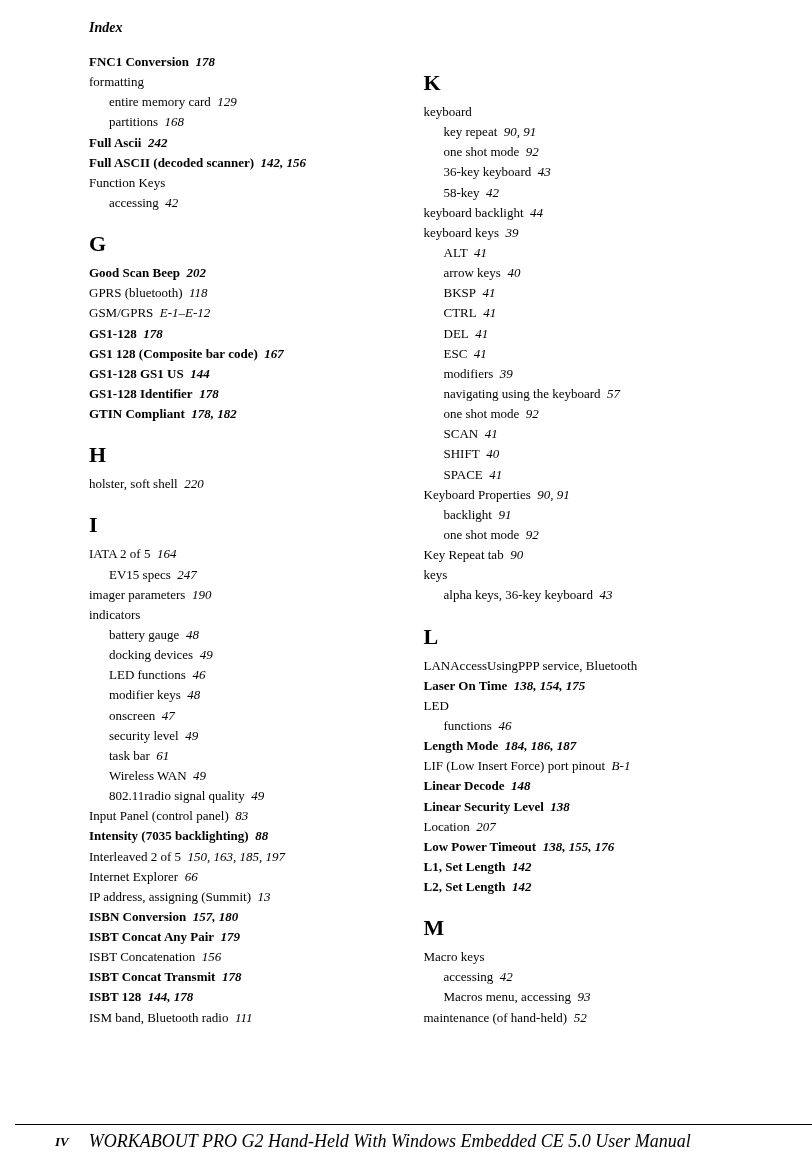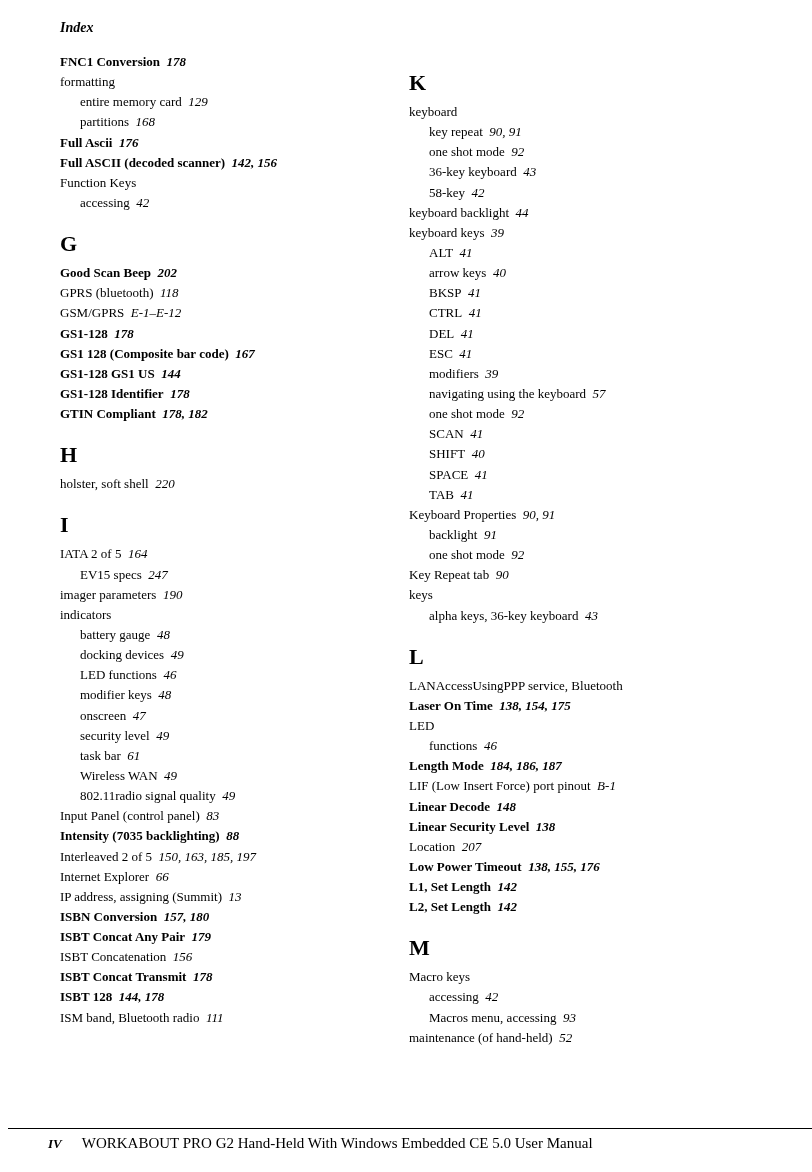--- a/index.html
+++ b/index.html
@@ -13,20 +13,21 @@
       font-size: 13px;
       background: #fff;
       color: #000;
       width: 812px;
       min-height: 1172px;
       position: relative;
     }
 
     .page-container {
       padding: 20px 92px 40px 60px;
+      margin-left: 29px;
     }
 
     .page-header {
       font-style: italic;
       font-weight: bold;
       font-size: 14px;
       margin-bottom: 16px;
       border-bottom: none;
     }
 
@@ -63,38 +64,39 @@
       padding-left: 20px;
     }
 
     .entry .page-num {
       font-style: italic;
     }
 
     .footer {
       position: absolute;
       bottom: 20px;
-      left: 8px;
+      left: 15px;
       right: 0;
       display: flex;
       align-items: center;
       padding: 0 40px;
       border-top: 1px solid #000;
       padding-top: 6px;
     }
 
     .footer-left {
       font-weight: bold;
       font-style: italic;
       font-size: 13px;
       margin-right: 20px;
     }
 
     .footer-right {
-      font-size: 15px;
+      font-size: 18px;
+      font-style: italic;
     }
 
     .section-spacer {
       height: 8px;
     }
   </style>
 </head>
 <body>
 
 <div class="page-container">
@@ -103,21 +105,21 @@
   </div>
 
   <div class="two-column">
 
     <div class="col-left" id="left-col">
     <div>
           <div class="entry bold-entry">FNC1 Conversion&nbsp;&nbsp;<span class="page-num">178</span></div>
           <div class="entry">formatting</div>
           <div class="entry indent1">entire memory card&nbsp;&nbsp;<span class="page-num">129</span></div>
           <div class="entry indent1">partitions&nbsp;&nbsp;<span class="page-num">168</span></div>
-          <div class="entry bold-entry">Full Ascii&nbsp;&nbsp;<span class="page-num">176</span></div>
+          <div class="entry bold-entry">Full Ascii&nbsp;&nbsp;<span class="page-num">242</span></div>
           <div class="entry bold-entry">Full ASCII (decoded scanner)&nbsp;&nbsp;<span class="page-num">142, 156</span></div>
           <div class="entry">Function Keys</div>
           <div class="entry indent1">accessing&nbsp;&nbsp;<span class="page-num">42</span></div>
         </div>
         <div>
           <div class="section-spacer"></div>
           <div class="section-letter">G</div>
           <div class="entry bold-entry">Good Scan Beep&nbsp;&nbsp;<span class="page-num">202</span></div>
           <div class="entry">GPRS (bluetooth)&nbsp;&nbsp;<span class="page-num">118</span></div>
           <div class="entry">GSM/GPRS&nbsp;&nbsp;<span class="page-num">E-1–E-12</span></div>
@@ -178,21 +180,20 @@
           <div class="entry indent1">BKSP&nbsp;&nbsp;<span class="page-num">41</span></div>
           <div class="entry indent1">CTRL&nbsp;&nbsp;<span class="page-num">41</span></div>
           <div class="entry indent1">DEL&nbsp;&nbsp;<span class="page-num">41</span></div>
           <div class="entry indent1">ESC&nbsp;&nbsp;<span class="page-num">41</span></div>
           <div class="entry indent1">modifiers&nbsp;&nbsp;<span class="page-num">39</span></div>
           <div class="entry indent1">navigating using the keyboard&nbsp;&nbsp;<span class="page-num">57</span></div>
           <div class="entry indent1">one shot mode&nbsp;&nbsp;<span class="page-num">92</span></div>
           <div class="entry indent1">SCAN&nbsp;&nbsp;<span class="page-num">41</span></div>
           <div class="entry indent1">SHIFT&nbsp;&nbsp;<span class="page-num">40</span></div>
           <div class="entry indent1">SPACE&nbsp;&nbsp;<span class="page-num">41</span></div>
-          <div class="entry indent1">TAB&nbsp;&nbsp;<span class="page-num">41</span></div>
           <div class="entry">Keyboard Properties&nbsp;&nbsp;<span class="page-num">90, 91</span></div>
           <div class="entry indent1">backlight&nbsp;&nbsp;<span class="page-num">91</span></div>
           <div class="entry indent1">one shot mode&nbsp;&nbsp;<span class="page-num">92</span></div>
           <div class="entry">Key Repeat tab&nbsp;&nbsp;<span class="page-num">90</span></div>
           <div class="entry">keys</div>
           <div class="entry indent1">alpha keys, 36-key keyboard&nbsp;&nbsp;<span class="page-num">43</span></div>
         </div>
         <div>
           <div class="section-spacer"></div>
           <div class="section-letter">L</div>

